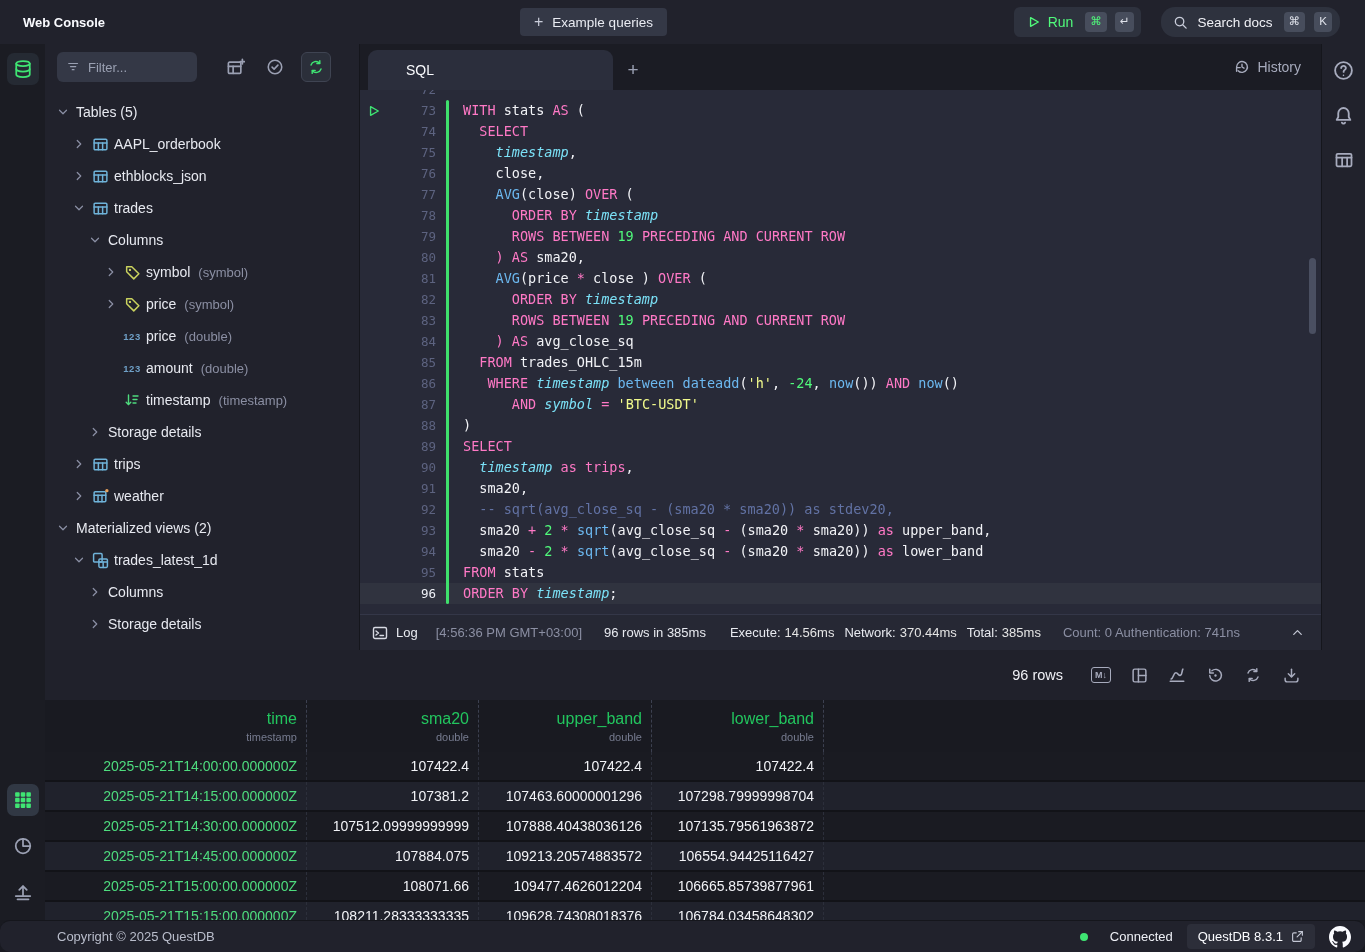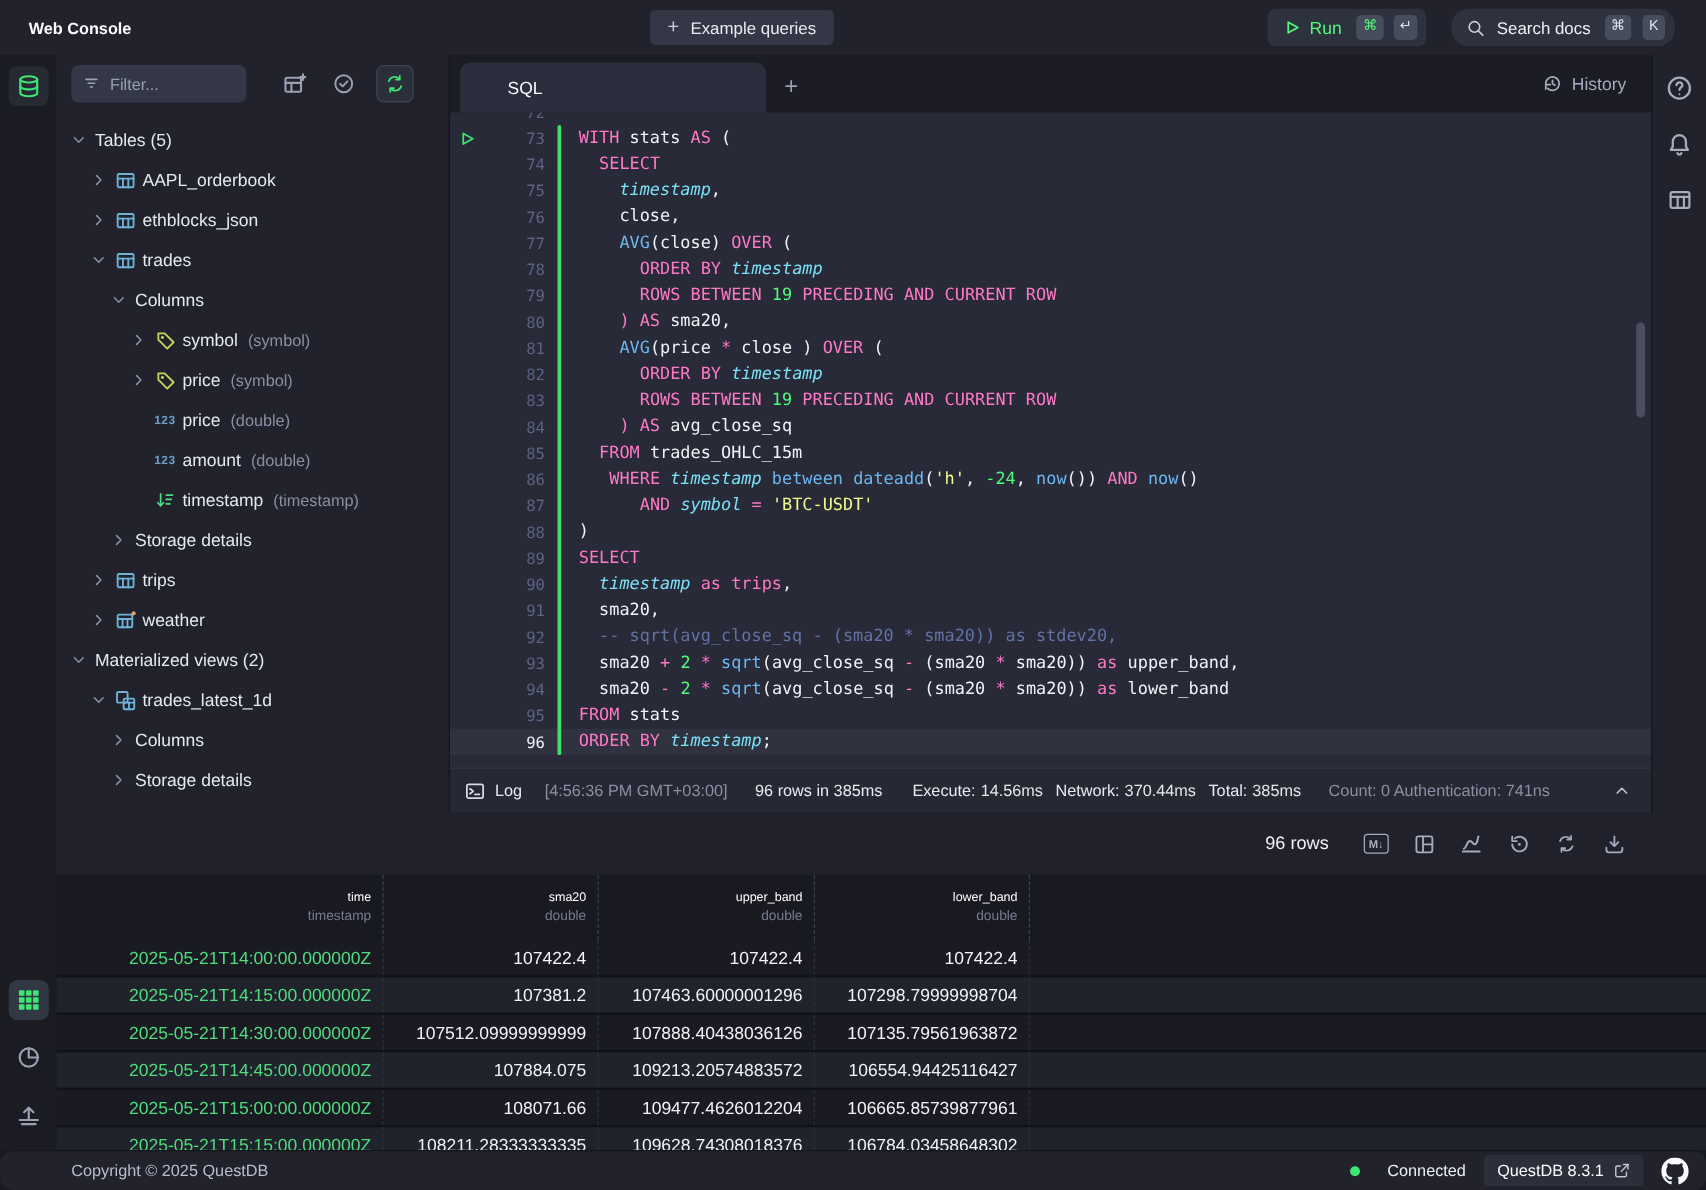--- a/index.html
+++ b/index.html
@@ -126,21 +126,21 @@
               justify-content:flex-end; padding-right:62px; gap:14px; }
   .count-label { font-size:14.5px; color:#f0f1f6; margin-right:12px; }
   .tb-icon { width:24px; height:24px; display:flex; align-items:center; justify-content:center;
              color:#a7abbd; cursor:pointer; }
   .mdbox { border:1.5px solid currentColor; border-radius:3px; font-size:9px; font-weight:700;
            padding:2px 3px; letter-spacing:0; }
   .grid { flex:1; overflow:hidden; }
   .ghead { height:52px; display:flex; }
   .gh-cell { display:flex; flex-direction:column; justify-content:center; align-items:flex-end;
              padding-right:9px; border-right:1px dashed #3c4050; cursor:pointer; }
-  .gh-name { color:#ffffff; font-size:10px; }
+  .gh-name { color:#22c55e; font-size:16px; }
   .gh-type { color:#767b8f; font-size:11px; margin-top:3px; }
   .grow { height:30px; display:flex; border-bottom:2px solid #121318; background:#1a1b22;
           cursor:pointer; }
   .grow:nth-child(even) { background:#20222c; }
   .gc { display:flex; align-items:center; justify-content:flex-end; padding-right:9px;
         border-right:1px dashed #2c2f3b; font-size:14px; color:#f2f3f7; }
   .gc.ts { color:#4edc7e; }
 
   
   .statusbar { height:32px; flex:none; background:#21222c; display:flex; align-items:center;

